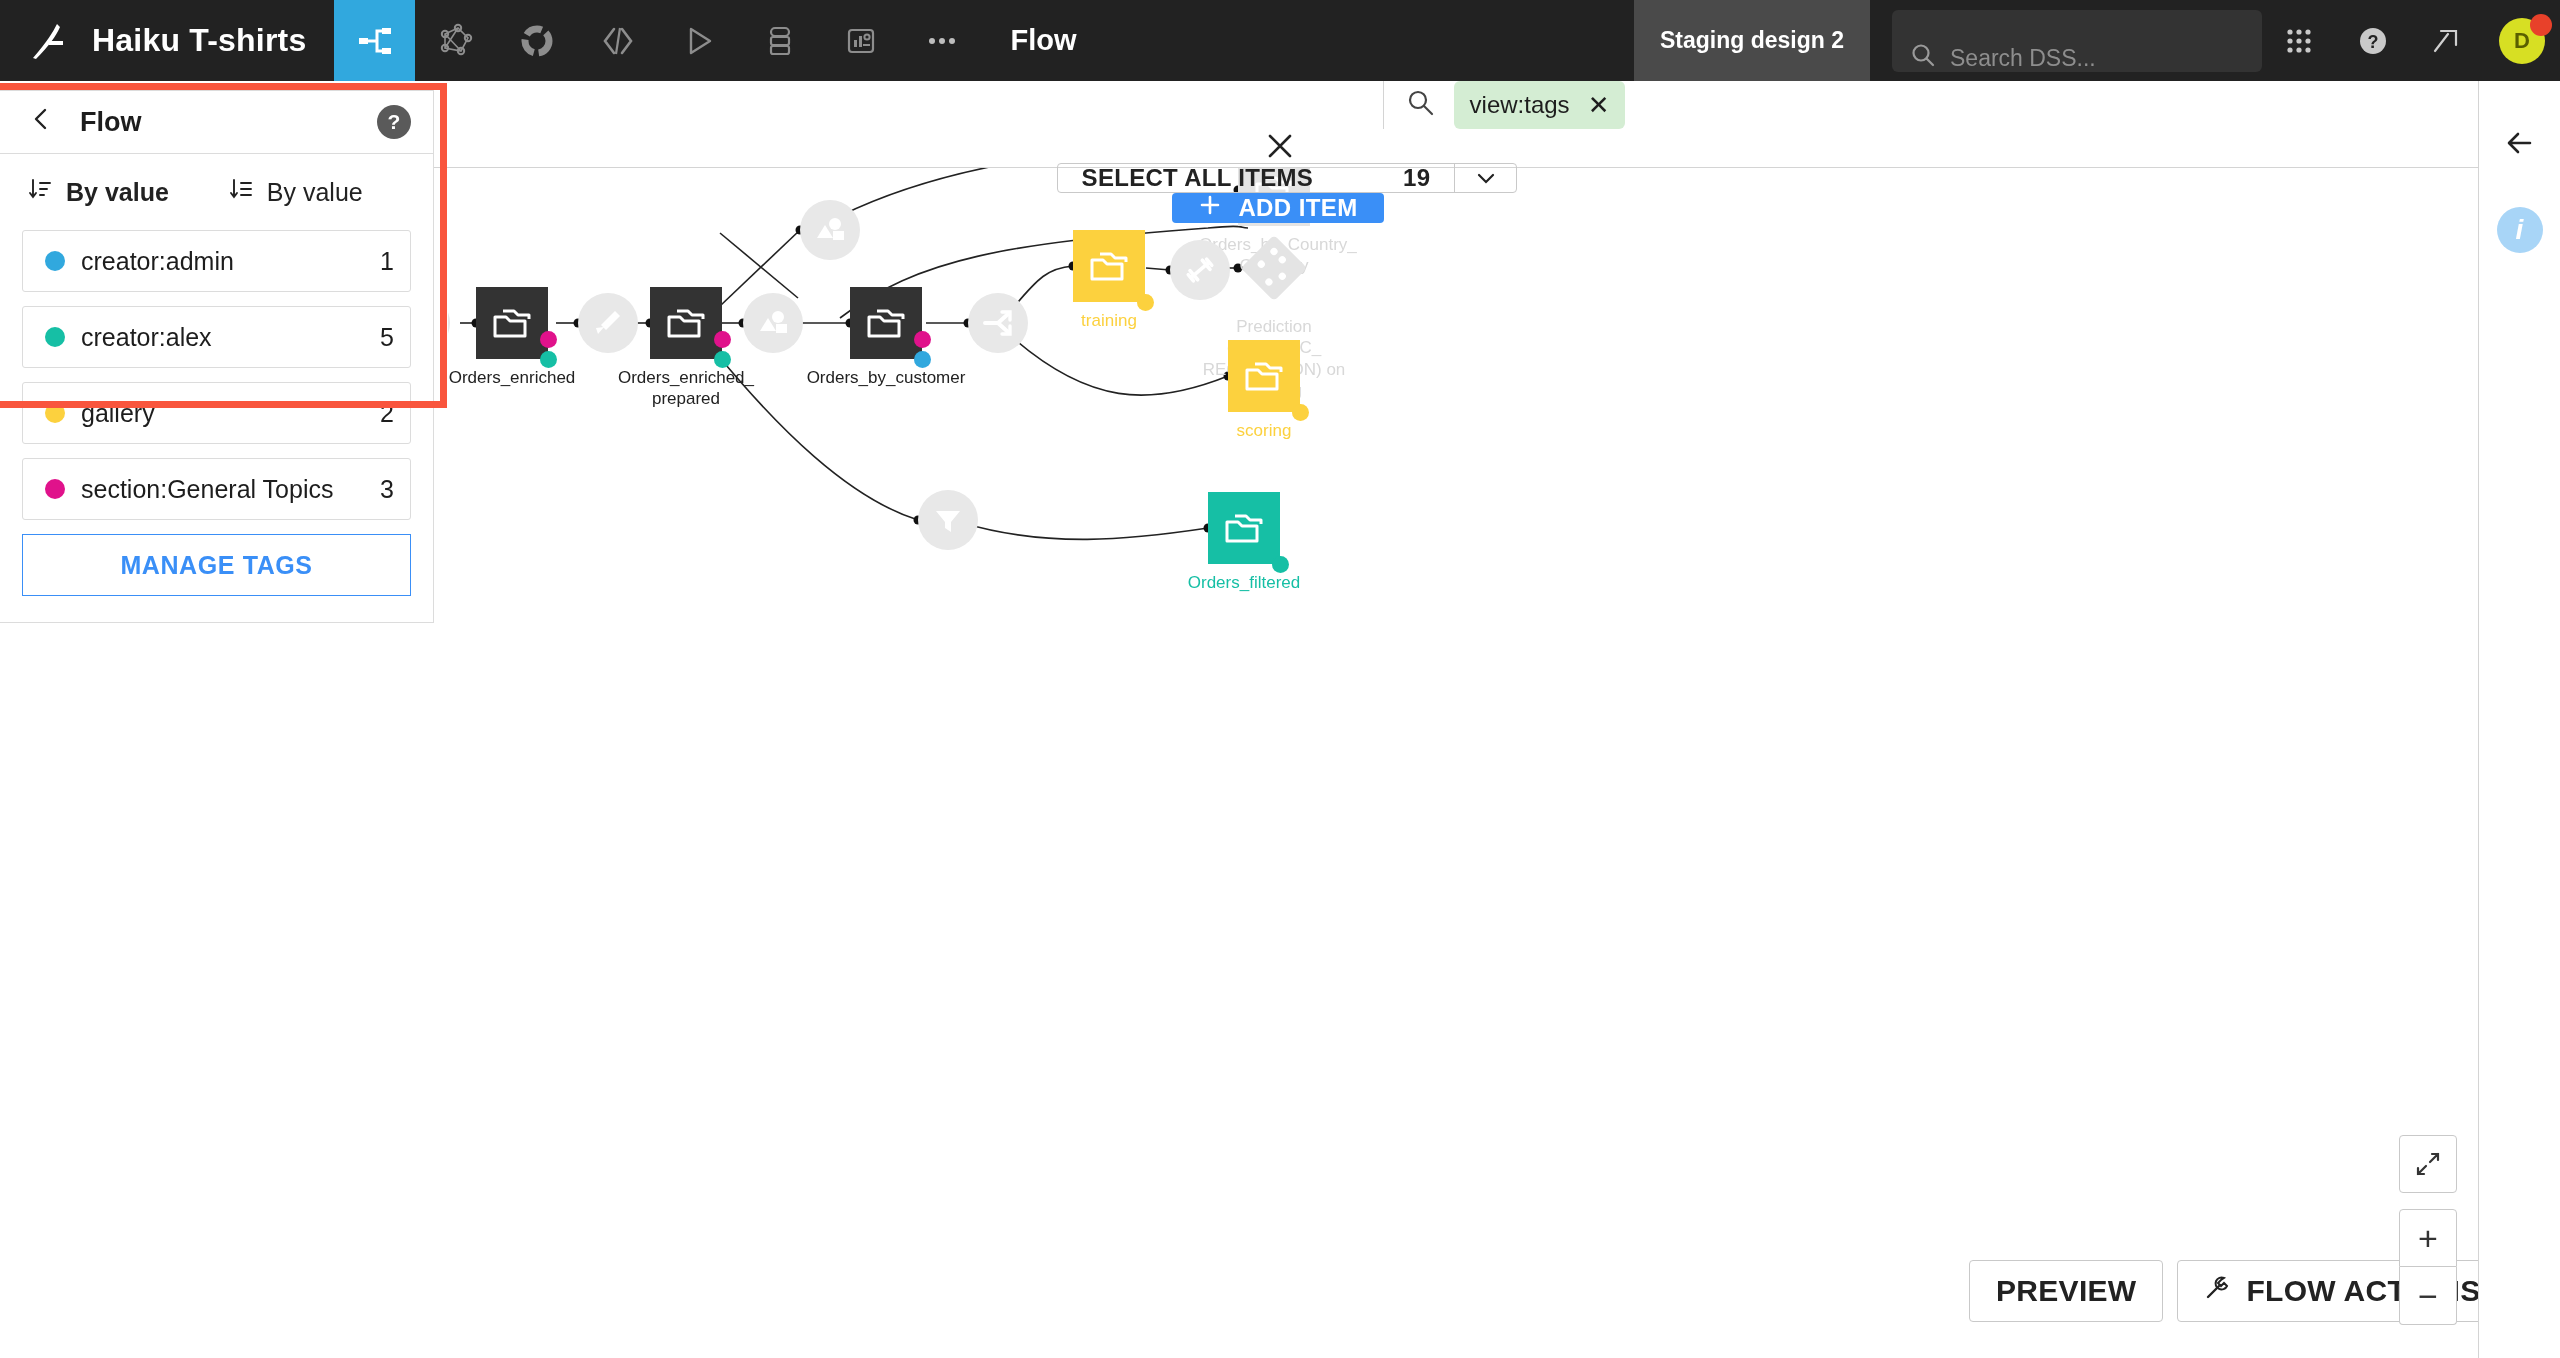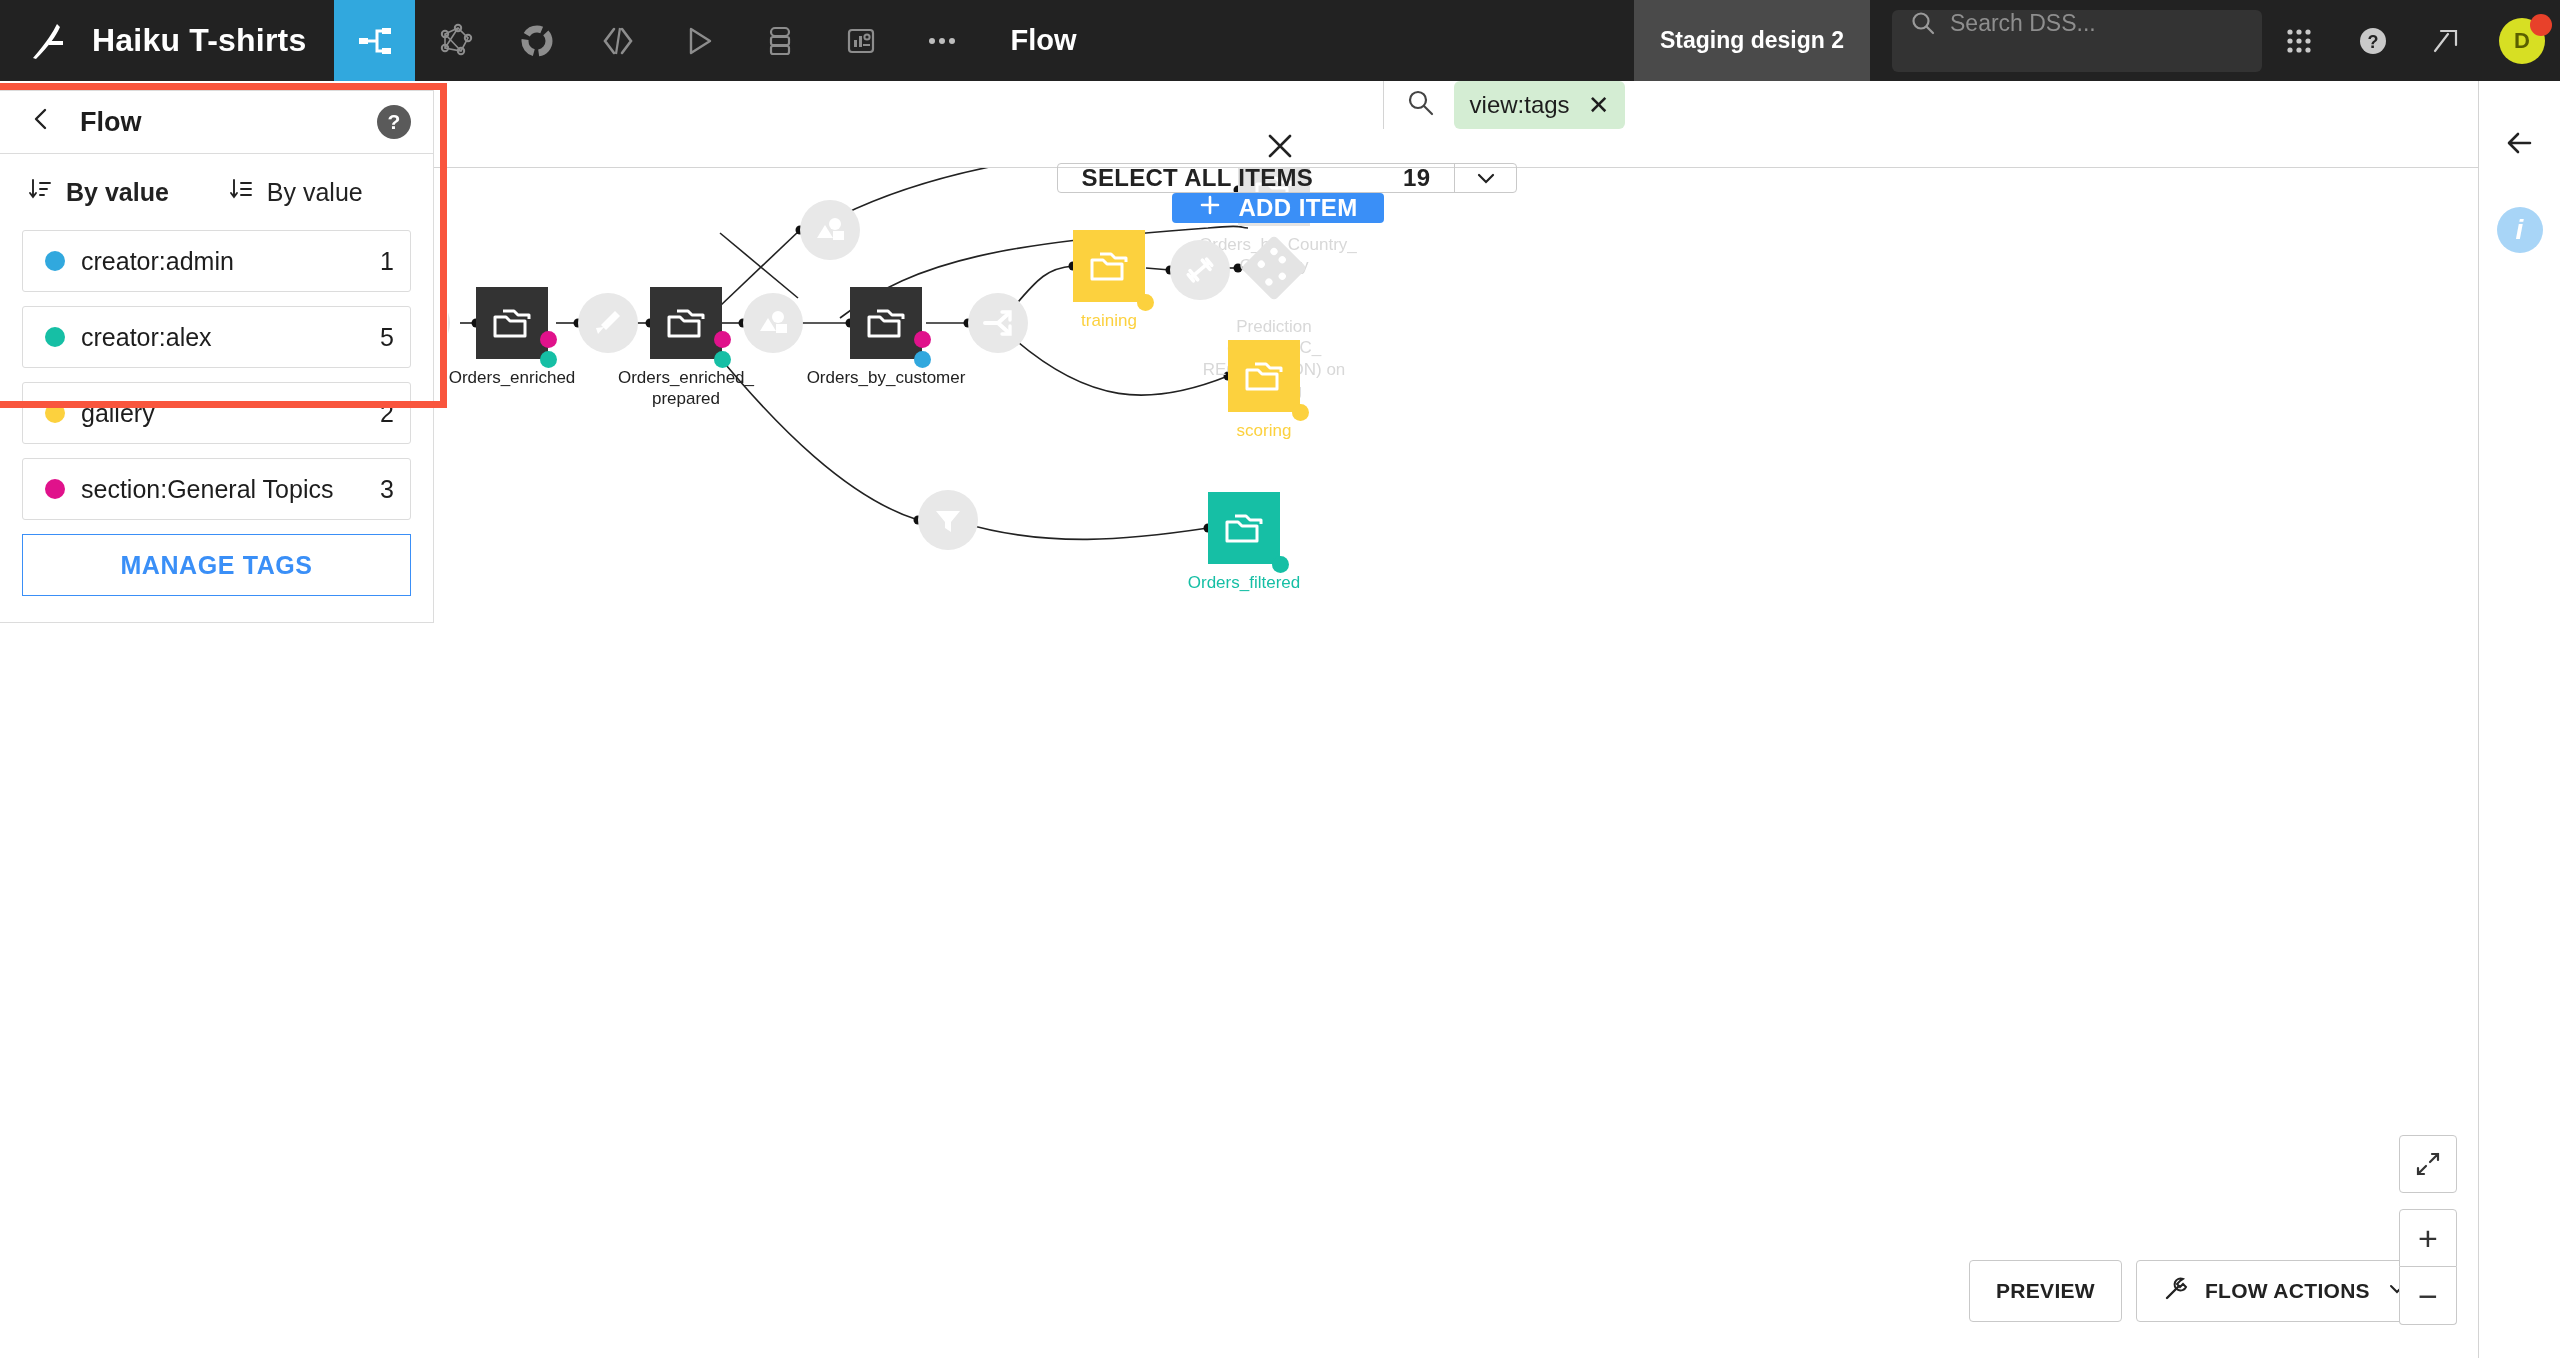--- a/index.html
+++ b/index.html
@@ -29,21 +29,21 @@
   .nav-flow-label {
     color: #ffffff; font-size: 29px; font-weight: bold; margin-left: 28px; white-space: nowrap;
   }
   .topnav-right { margin-left: auto; display: flex; align-items: center; height: 81px; }
   .branch-chip {
     background: #4a4a4a; color: #fff; font-size: 23px; font-weight: bold;
     height: 81px; display: flex; align-items: center; padding: 0 26px; white-space: nowrap;
   }
   .search-dss {
     margin-left: 22px; width: 370px; height: 62px; background: #333333; border-radius: 6px;
-    display: flex; align-items: flex-start; padding: 0 18px; gap: 14px;
+    display: flex; align-items: flex-end; padding: 0 18px; gap: 14px;
   }
   .search-dss input {
     background: transparent; border: 0; outline: 0; color: #cfcfcf;
     font-size: 23px; font-family: "Liberation Sans", sans-serif; width: 100%;
   }
   .search-dss input::placeholder { color: #8e8e8e; }
   .right-ic { width: 74px; height: 81px; display: flex; align-items: center; justify-content: center; }
   .avatar-wrap { position: relative; width: 76px; height: 81px; display: flex; align-items: center; justify-content: center; }
   .avatar {
     width: 46px; height: 46px; border-radius: 50%; background: #d7df23;
@@ -183,21 +183,21 @@
     align-items: center; justify-content: center;
   }
 
   
   .btm-left {
     position: absolute; left: 1969px; top: 1260px; display: flex; gap: 14px; z-index: 15;
   }
   .btn-plain {
     height: 62px; border: 1px solid #c9c9c9; background: #fff; border-radius: 4px;
     display: flex; align-items: center; gap: 16px; padding: 0 26px;
-    font-size: 21px; font-weight: bold; color: #222; letter-spacing: .3px;
+    font-size: 30px; font-weight: bold; color: #222; letter-spacing: .3px;
     font-family: "Liberation Sans", sans-serif; cursor: pointer;
   }
   .zoom-stack { position: absolute; left: 2399px; top: 1135px; z-index: 15; }
   .zoom-btn {
     width: 58px; height: 58px; border: 1px solid #c9c9c9; background: #fff;
     display: flex; align-items: center; justify-content: center; cursor: pointer;
   }
   .zoom-fit { border-radius: 4px; margin-bottom: 16px; }
   .zoom-in { border-radius: 4px 4px 0 0; }
   .zoom-out { border-radius: 0 0 4px 4px; border-top: none; }

